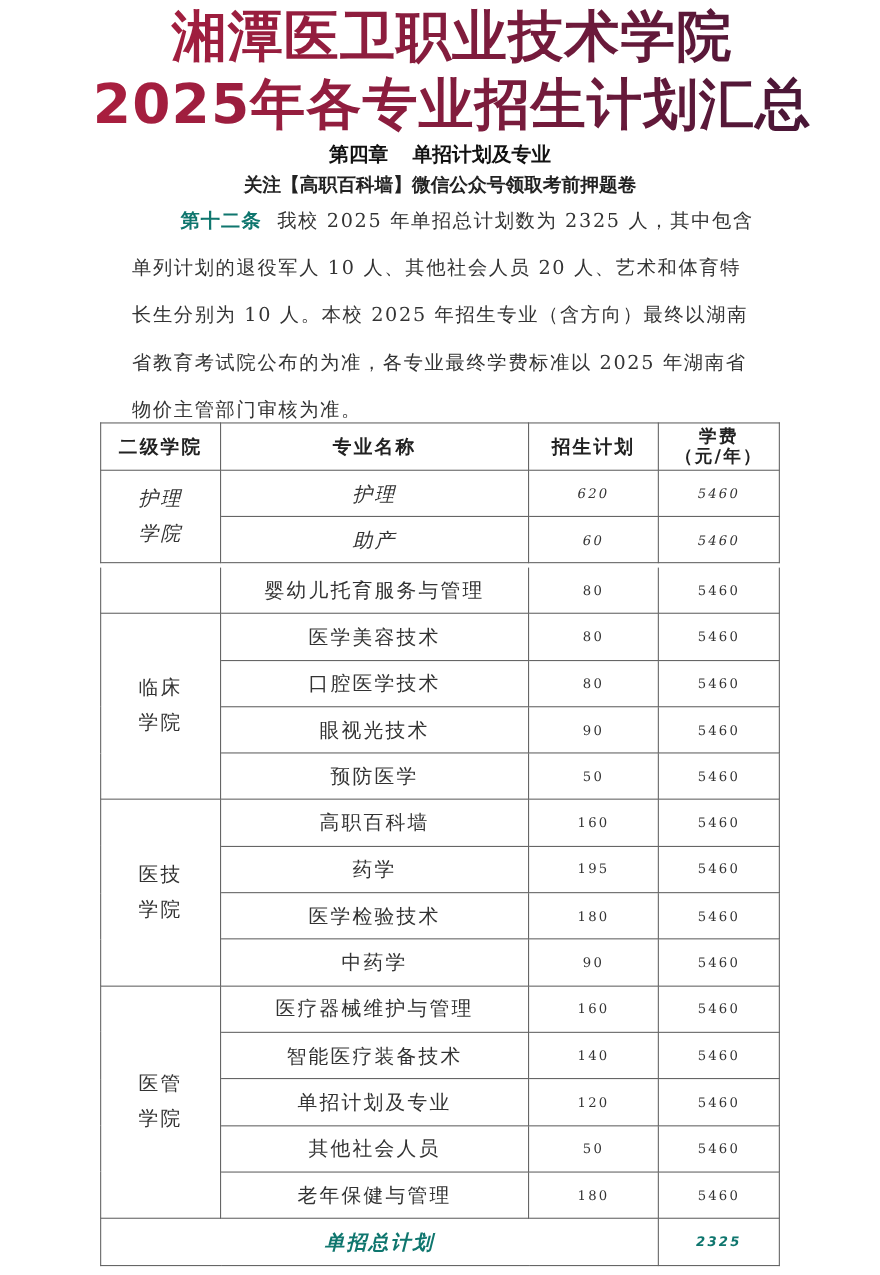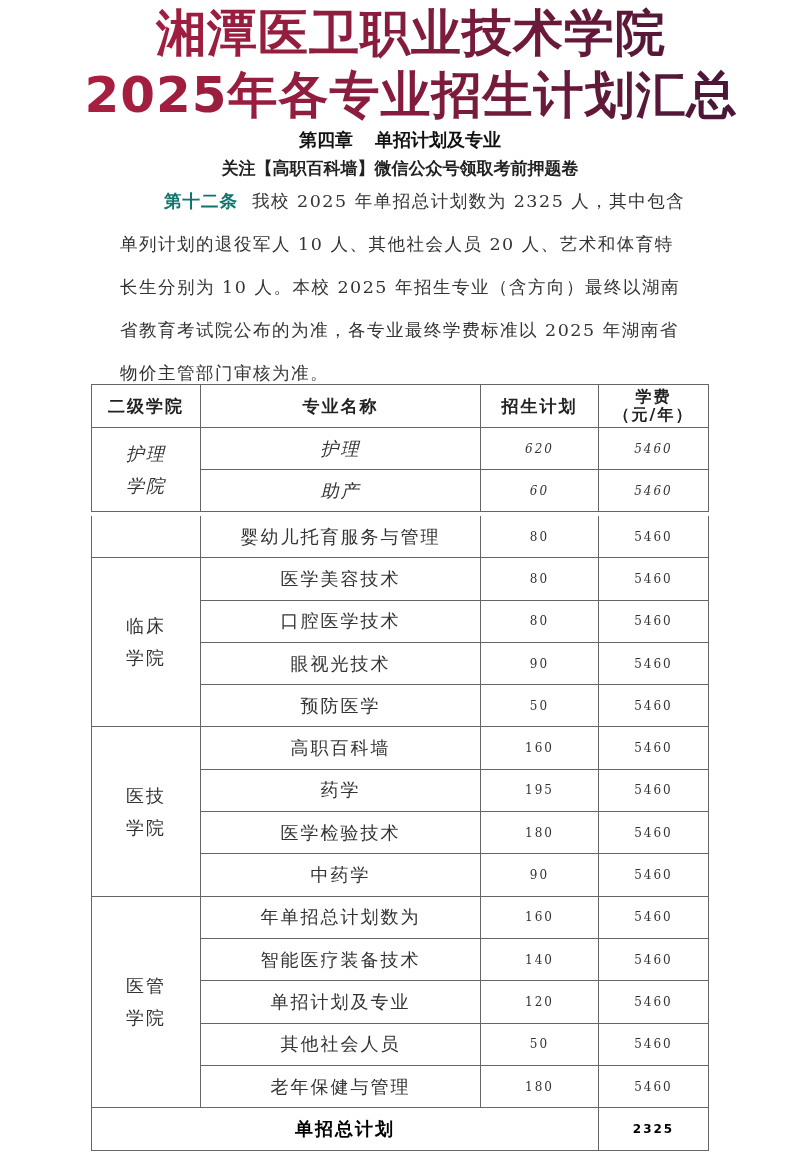--- a/index.html
+++ b/index.html
@@ -31,21 +31,21 @@
   table.t td { border: 1.5px solid #666; text-align: center; vertical-align: middle; padding: 0;
                letter-spacing: 2px; }
   .c1 { width: 109px; } .c2 { width: 280px; } .c3 { width: 118px; } .c4 { width: 110px; }
   #t1 { top: 384px; }
   #t1 tr.hd td { height: 42px; font-family: "DejaVu Sans", "Liberation Sans", sans-serif; font-weight: bold; color: #222; font-size: 17px; }
   #t1 tr.r td { height: 41px; font-style: italic; }
   .fee-hd { line-height: 18px; font-size: 16px !important; margin-top: 32px; }
   #t2 { top: 516px; }
   #t2 tr.first td { border-top: none; }
   #t2 tr.r td { height: 41.3px; }
-  #t2 tr.total td { height: 42px; font-family: "DejaVu Sans", "Liberation Sans", sans-serif; font-weight: bold; color: #000000; }
+  #t2 tr.total td { height: 42px; font-family: "DejaVu Sans", "Liberation Sans", sans-serif; font-weight: bold; color: #0f766e; font-style: italic; }
   .college { line-height: 32px; letter-spacing: 4px; }
   .num { letter-spacing: 0.5px; font-size: 12px; }
 </style>
 </head>
 <body>
 
 <div class="title l1">湘潭医卫职业技术学院</div>
 <div class="title l2">2025年各专业招生计划汇总</div>
 
 <div class="chapter">
@@ -139,21 +139,21 @@
     <td class="num">5460</td>
   </tr>
   <tr class="r">
     <td>中药学</td>
     <td class="num">90</td>
     <td class="num">5460</td>
   </tr>
 
   <tr class="r">
     <td rowspan="5" class="college"><span>医管</span><br><span>学院</span></td>
-    <td>年单招总计划数为</td>
+    <td>医疗器械维护与管理</td>
     <td class="num">160</td>
     <td class="num">5460</td>
   </tr>
   <tr class="r">
     <td>智能医疗装备技术</td>
     <td class="num">140</td>
     <td class="num">5460</td>
   </tr>
   <tr class="r">
     <td>单招计划及专业</td>

